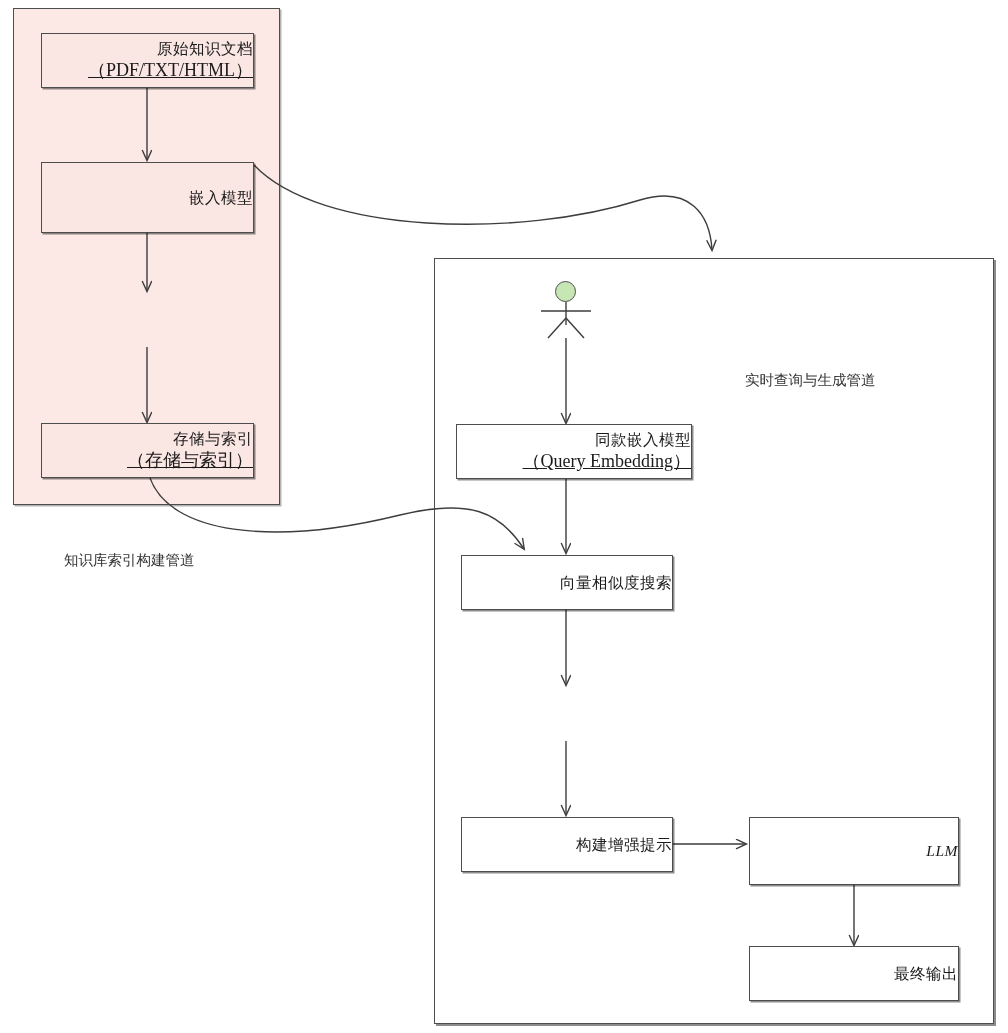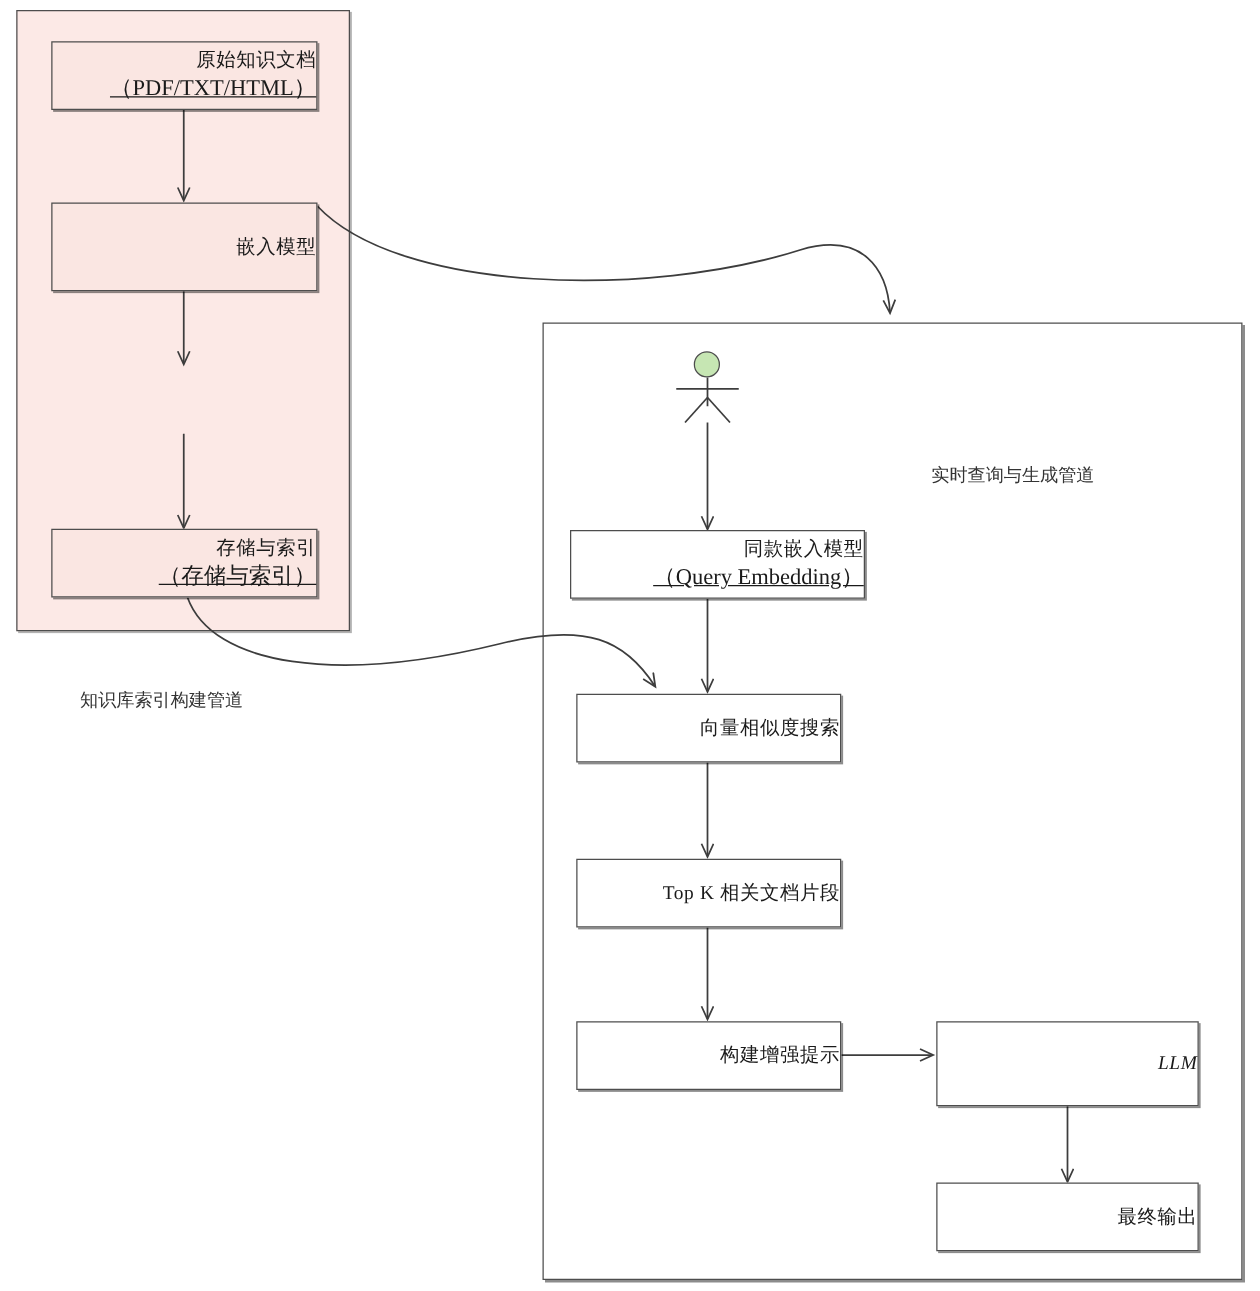--- a/index.html
+++ b/index.html
@@ -146,23 +146,20 @@
 
   <div class="node white" style="left:436px; top:424px; width:236px; height:55px;margin-left:20px;">
     <span class="l1">同款嵌入模型</span>
     <span class="l2">（Query Embedding）</span>
   </div>
 
   <div class="node white" style="left:461px; top:555px; width:212px; height:55px;">
     <span class="l1">向量相似度搜索</span>
   </div>
 
-  <div class="node white" style="left:461px; top:687px; width:212px; height:55px;">
-    <span class="l1">Top K 相关文档片段</span>
-  </div>
 
   <div class="node white" style="left:461px; top:817px; width:212px; height:55px;">
     <span class="l1">构建增强提示</span>
   </div>
 
   <div class="node white" style="left:749px; top:817px; width:210px; height:68px;font-style:italic;">
     <span class="l1">LLM</span>
   </div>
 
   <div class="node white" style="left:749px; top:946px; width:210px; height:55px;padding-left:24px;">

